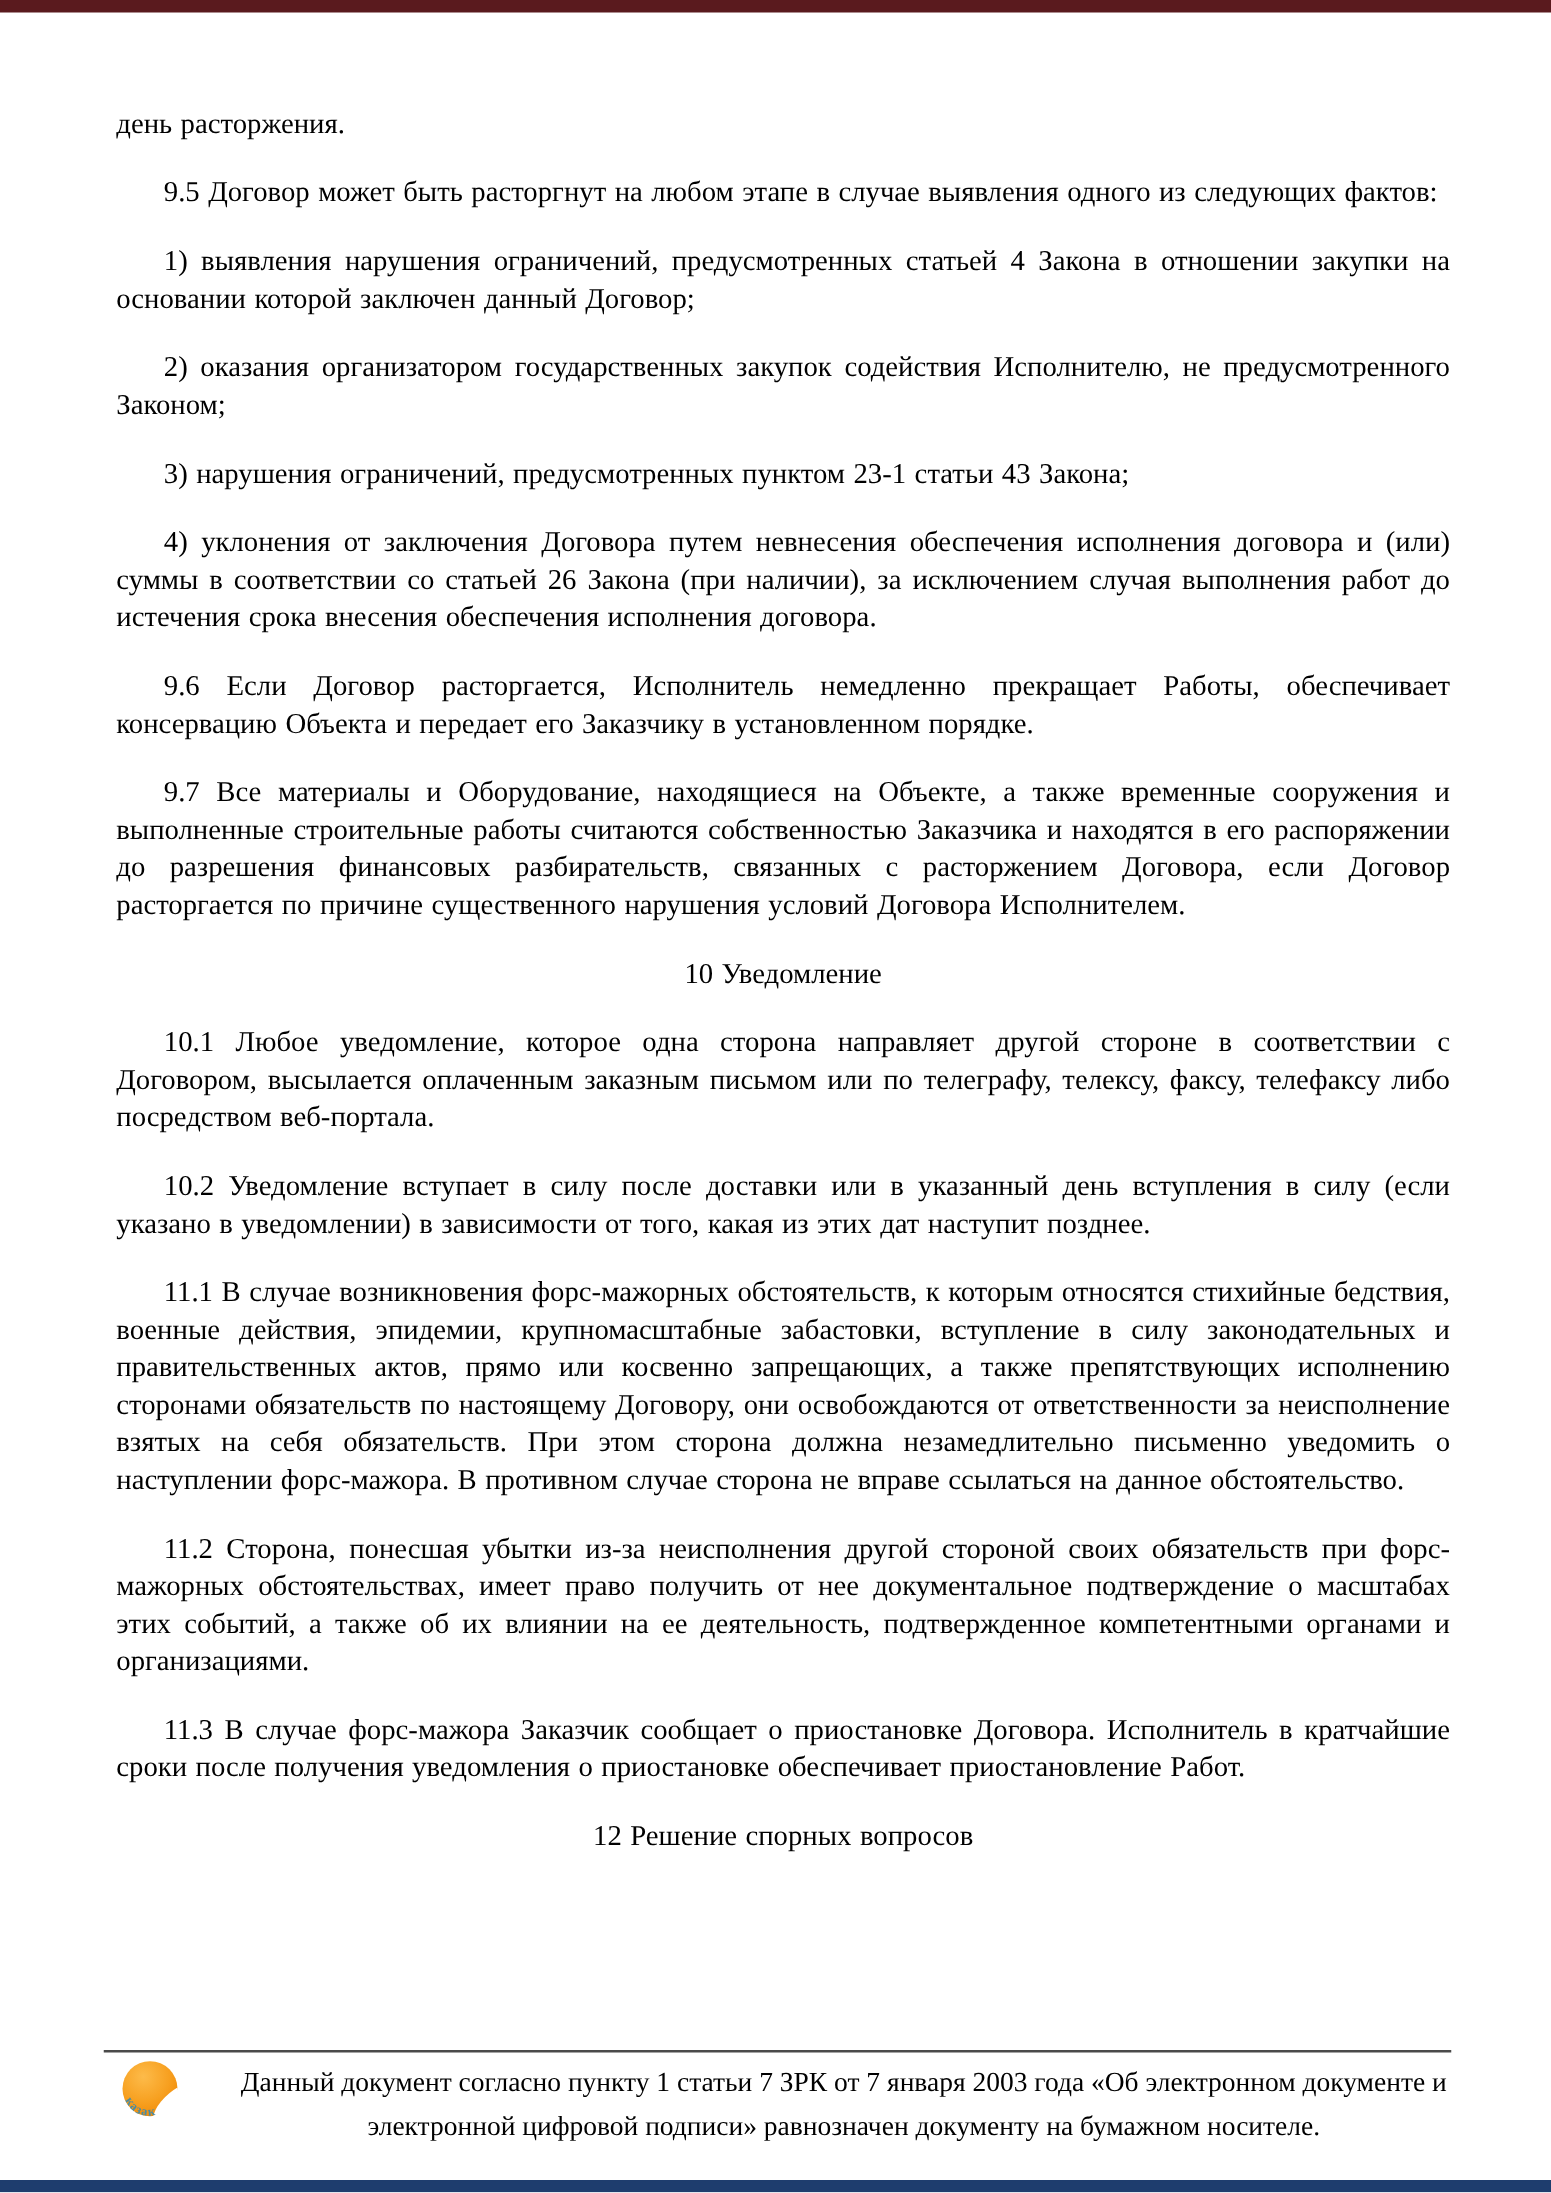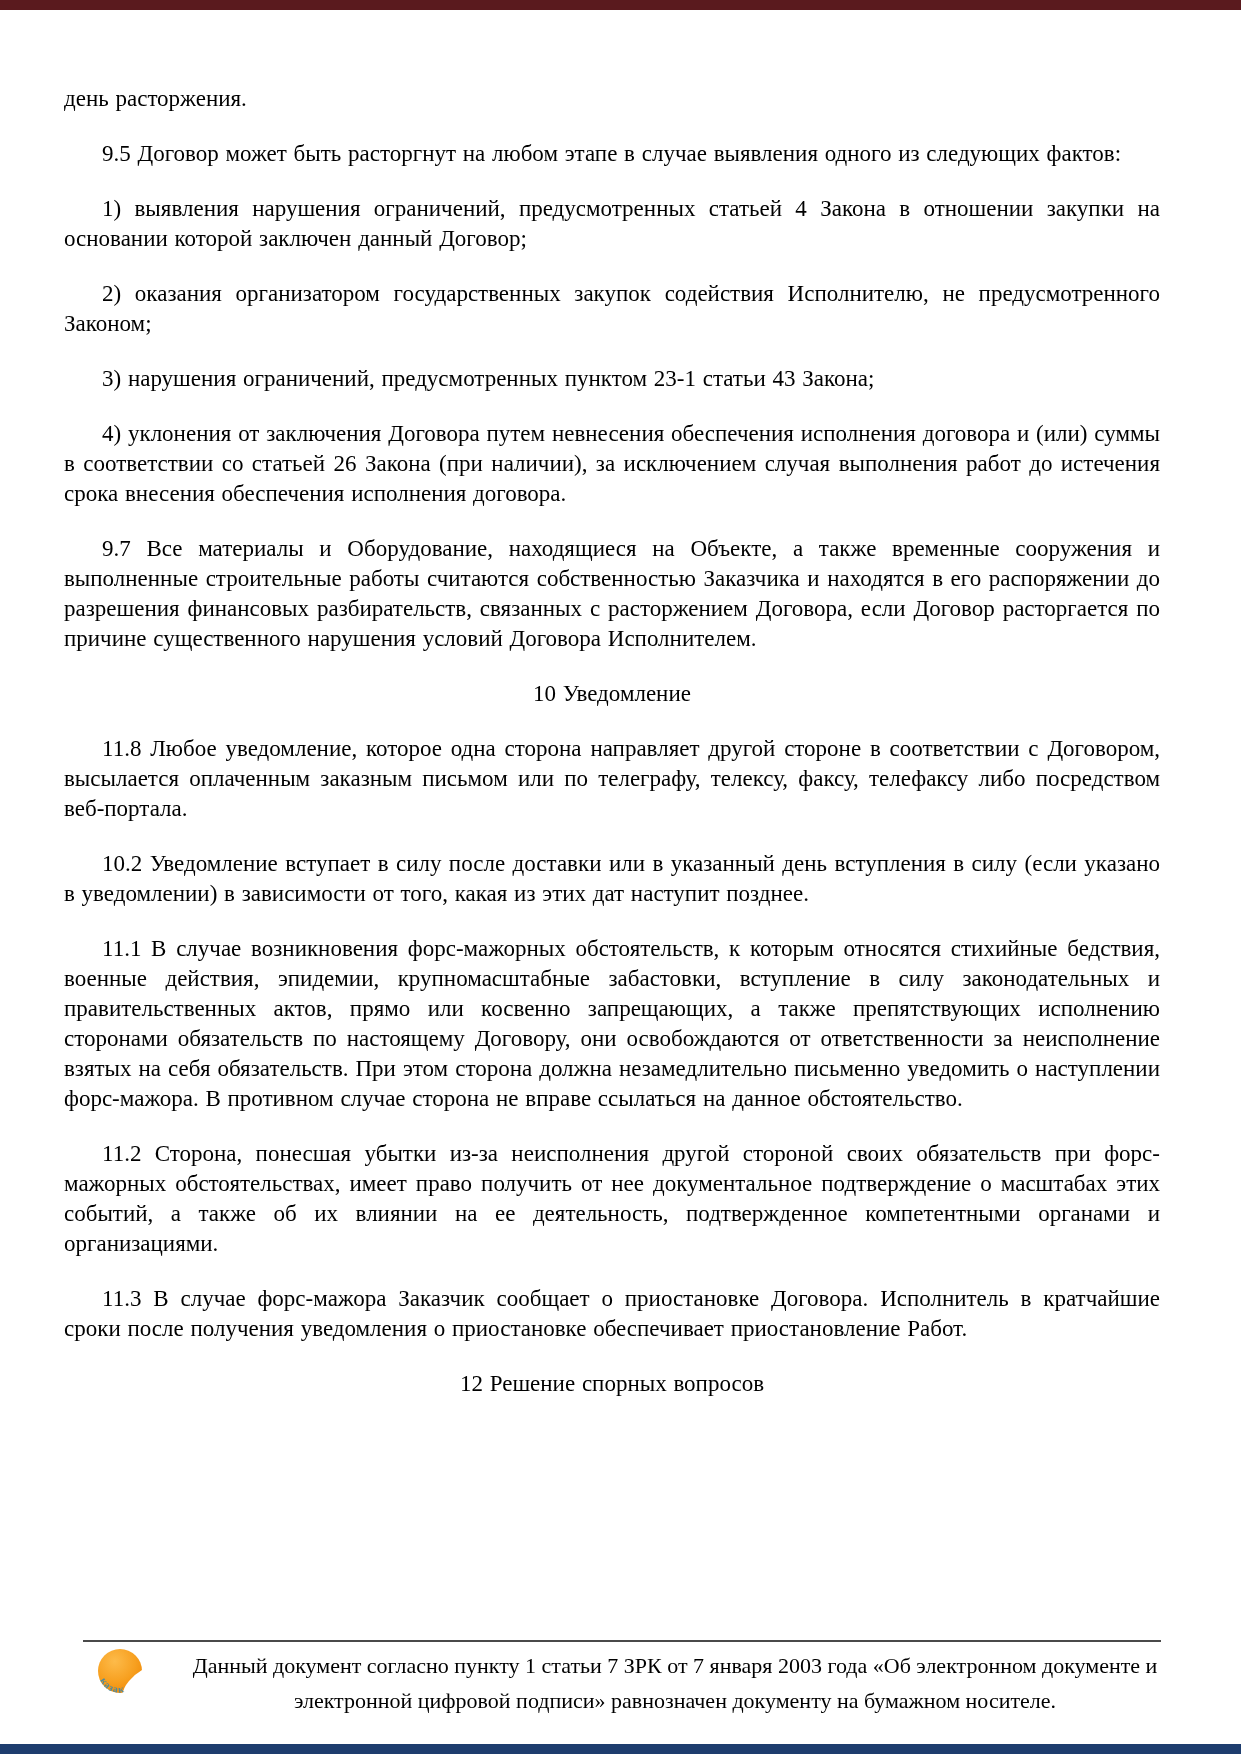--- a/index.html
+++ b/index.html
@@ -14,21 +14,21 @@
   }
   .edge-bar {
     position: absolute;
     left: 0; right: 0;
     height: 10px;
   }
   .edge-bar.top { top: 0; background: #5a1a1e; }
   .edge-bar.bottom { bottom: 0; background: #1e3d6e; }
   .doc {
     position: absolute;
-    left: 64px;
+    left: 93px;
     right: 81px;
     top: 84px;
   }
   .doc p {
     margin: 0 0 25px 0;
     font-size: 23px;
     line-height: 30px;
     text-align: justify;
     text-indent: 38px;
     word-spacing: 1px;
@@ -72,23 +72,24 @@
 
   <div class="edge-bar top"></div>
 
   <main class="doc">
     <p class="noindent">день расторжения.</p>
     <p>9.5 Договор может быть расторгнут на любом этапе в случае выявления одного из следующих фактов:</p>
     <p>1) выявления нарушения ограничений, предусмотренных статьей 4 Закона в отношении закупки на основании которой заключен данный Договор;</p>
     <p>2) оказания организатором государственных закупок содействия Исполнителю, не предусмотренного Законом;</p>
     <p>3) нарушения ограничений, предусмотренных пунктом 23-1 статьи 43 Закона;</p>
     <p>4) уклонения от заключения Договора путем невнесения обеспечения исполнения договора и (или) суммы в соответствии со статьей 26 Закона (при наличии), за исключением случая выполнения работ до истечения срока внесения обеспечения исполнения договора.</p>
+    <p>9.6 Если Договор расторгается, Исполнитель немедленно прекращает Работы, обеспечивает консервацию Объекта и передает его Заказчику в установленном порядке.</p>
     <p>9.7 Все материалы и Оборудование, находящиеся на Объекте, а также временные сооружения и выполненные строительные работы считаются собственностью Заказчика и находятся в его распоряжении до разрешения финансовых разбирательств, связанных с расторжением Договора, если Договор расторгается по причине существенного нарушения условий Договора Исполнителем.</p>
     <p class="heading">10 Уведомление</p>
-    <p>11.8 Любое уведомление, которое одна сторона направляет другой стороне в соответствии с Договором, высылается оплаченным заказным письмом или по телеграфу, телексу, факсу, телефаксу либо посредством веб-портала.</p>
+    <p>10.1 Любое уведомление, которое одна сторона направляет другой стороне в соответствии с Договором, высылается оплаченным заказным письмом или по телеграфу, телексу, факсу, телефаксу либо посредством веб-портала.</p>
     <p>10.2 Уведомление вступает в силу после доставки или в указанный день вступления в силу (если указано в уведомлении) в зависимости от того, какая из этих дат наступит позднее.</p>
     <p>11.1 В случае возникновения форс-мажорных обстоятельств, к которым относятся стихийные бедствия, военные действия, эпидемии, крупномасштабные забастовки, вступление в силу законодательных и правительственных актов, прямо или косвенно запрещающих, а также препятствующих исполнению сторонами обязательств по настоящему Договору, они освобождаются от ответственности за неисполнение взятых на себя обязательств. При этом сторона должна незамедлительно письменно уведомить о наступлении форс-мажора. В противном случае сторона не вправе ссылаться на данное обстоятельство.</p>
     <p>11.2 Сторона, понесшая убытки из-за неисполнения другой стороной своих обязательств при форс-мажорных обстоятельствах, имеет право получить от нее документальное подтверждение о масштабах этих событий, а также об их влиянии на ее деятельность, подтвержденное компетентными органами и организациями.</p>
     <p>11.3 В случае форс-мажора Заказчик сообщает о приостановке Договора. Исполнитель в кратчайшие сроки после получения уведомления о приостановке обеспечивает приостановление Работ.</p>
     <p class="heading">12 Решение спорных вопросов</p>
   </main>
 
   <div class="footer-rule"></div>
 
   <span class="footer-logo">

